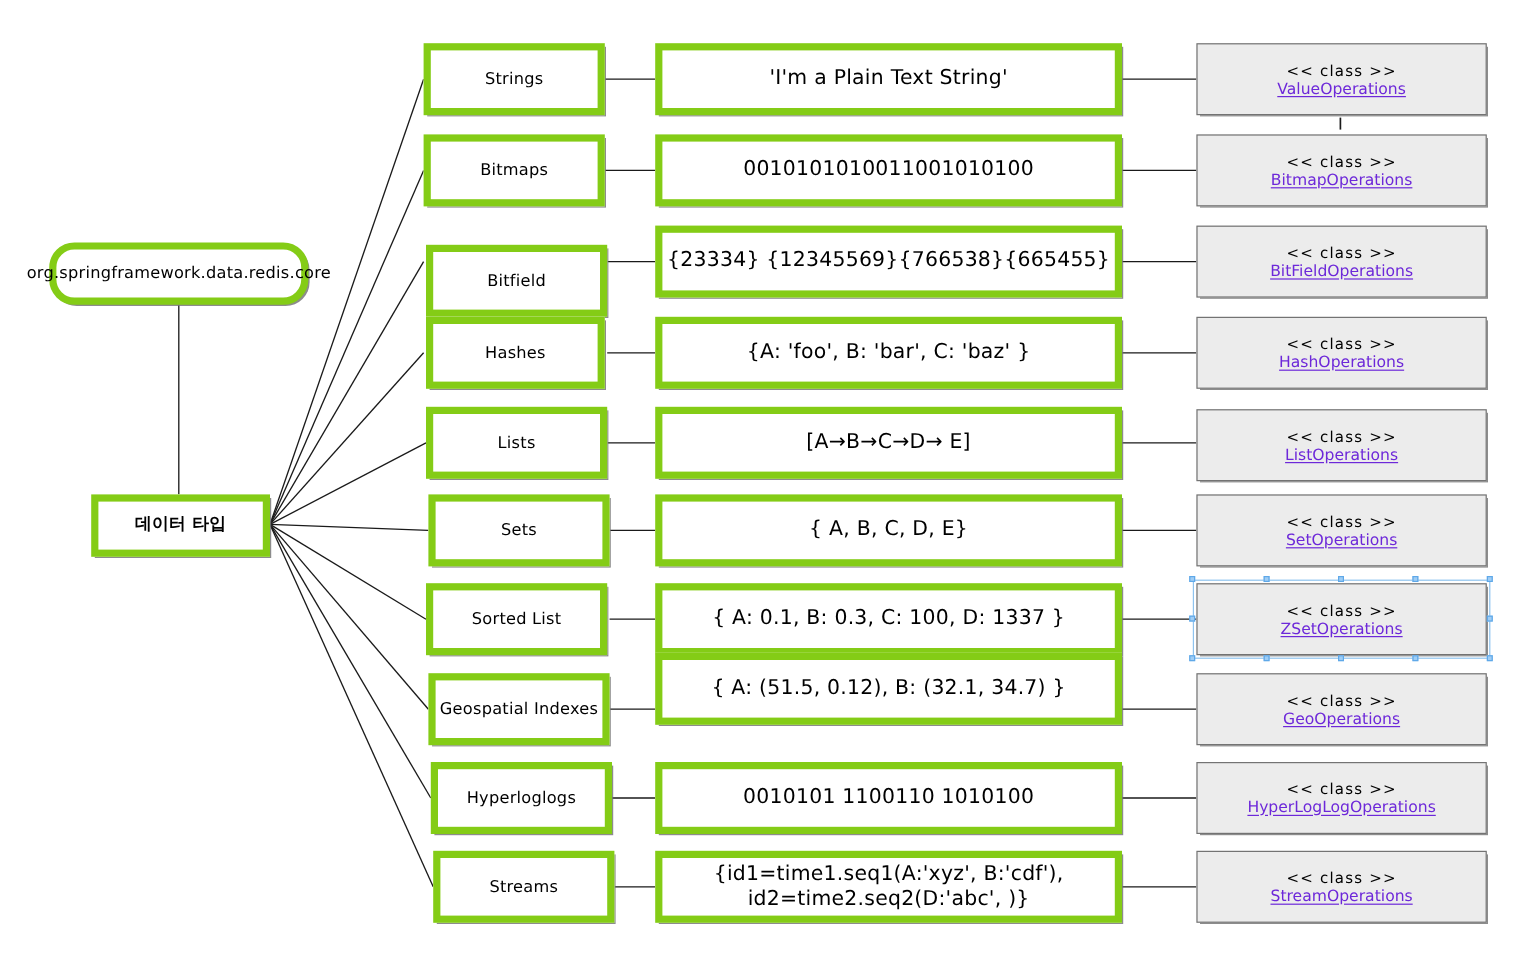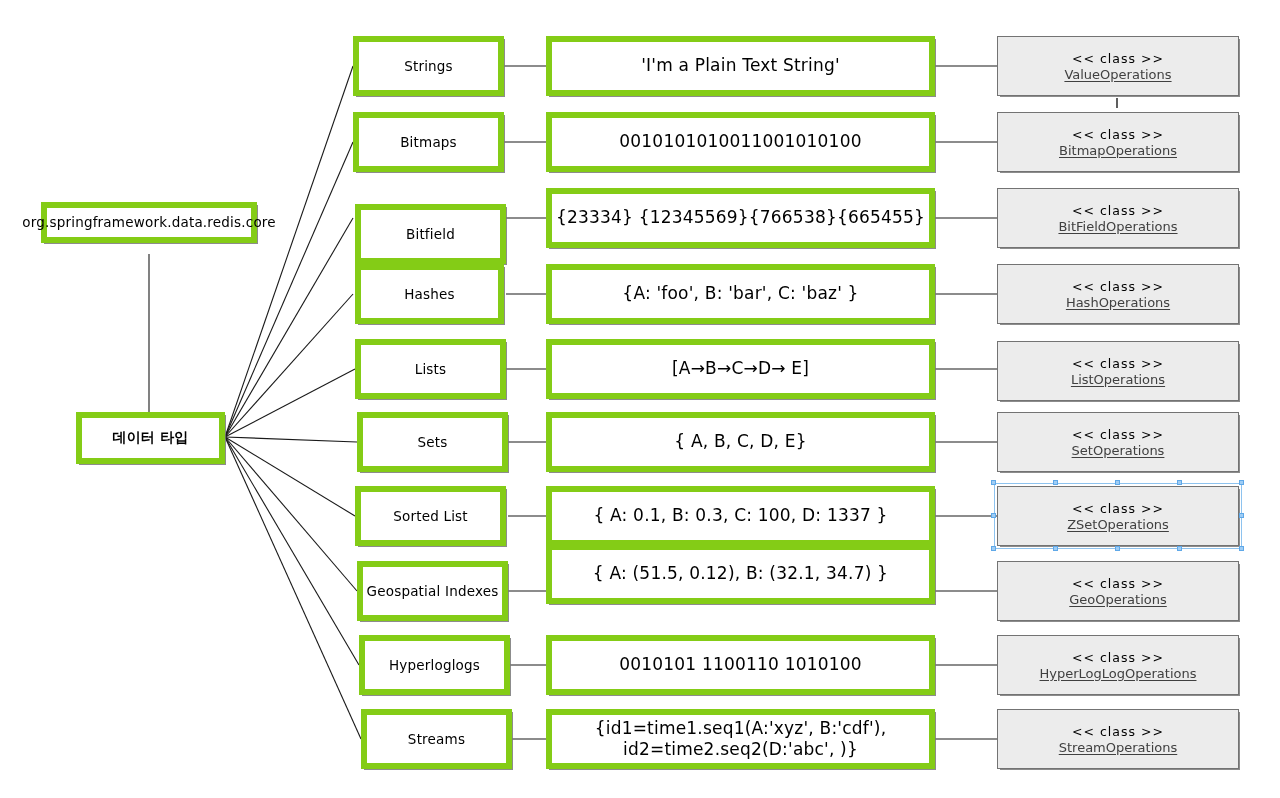--- a/index.html
+++ b/index.html
@@ -62,21 +62,21 @@
     border: 1px solid #737373;
   }
   .class-node .stereo {
     font-size: 12.5px;
     color: #000;
     display: block;
     letter-spacing: 1px;
   }
   .class-node .cname {
     font-size: 13px;
-    color: #404040;
+    color: #6d28d9;
     display: block;
     text-decoration: underline;
     text-underline-offset: 2px;
     margin-top: 1px;
   }
   .selected {
     outline: none;
   }
   .handle {
     position: absolute;
@@ -135,21 +135,21 @@
       <line x1="935" y1="442" x2="997" y2="442"></line>
       <line x1="935" y1="516" x2="997" y2="516"></line>
       <line x1="935" y1="591" x2="997" y2="591"></line>
       <line x1="935" y1="665" x2="997" y2="665"></line>
       <line x1="935" y1="739" x2="997" y2="739"></line>
 
       <line x1="1117" y1="98" x2="1117" y2="108" stroke-width="1.4"></line>
     </g>
   </svg>
 
-  <div class="node pkg-node" style="left:41px; top:202px; width:216px; height:41px;">
+  <div class="node pkg-node" style="left:41px; top:202px; width:216px; height:52px;border-radius:21px;">
     <span class="txt">org.springframework.data.redis.core</span>
   </div>
 
   <div class="node root-node" style="left:76px; top:412px; width:149px; height:52px;">
     <span class="txt">데이터 타입</span>
   </div>
 
   <div class="node type-node" style="left:353px; top:36px; width:151px; height:60px;">
     <span class="txt">Strings</span>
   </div>

